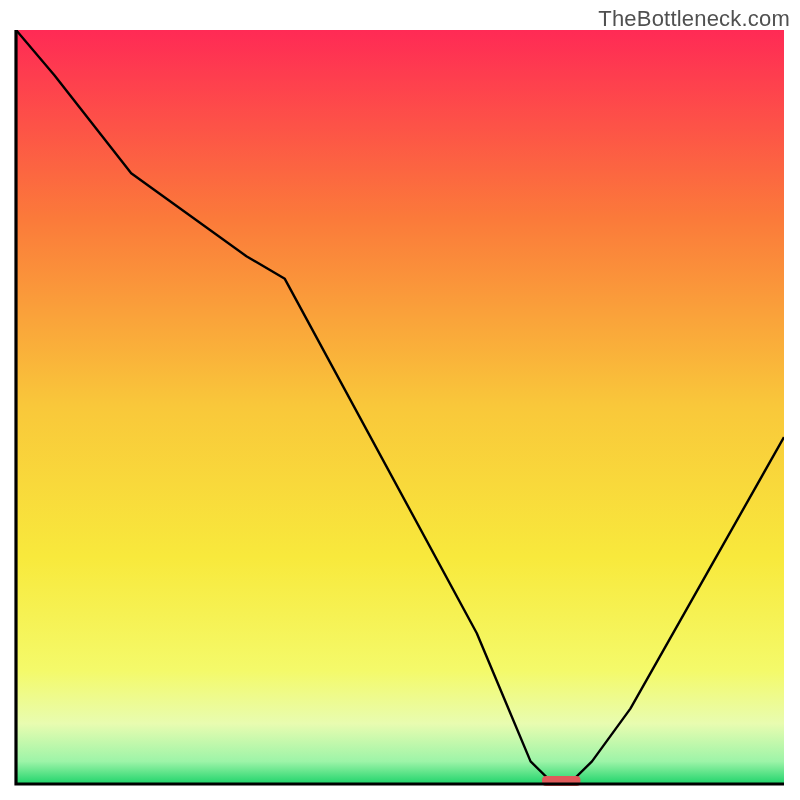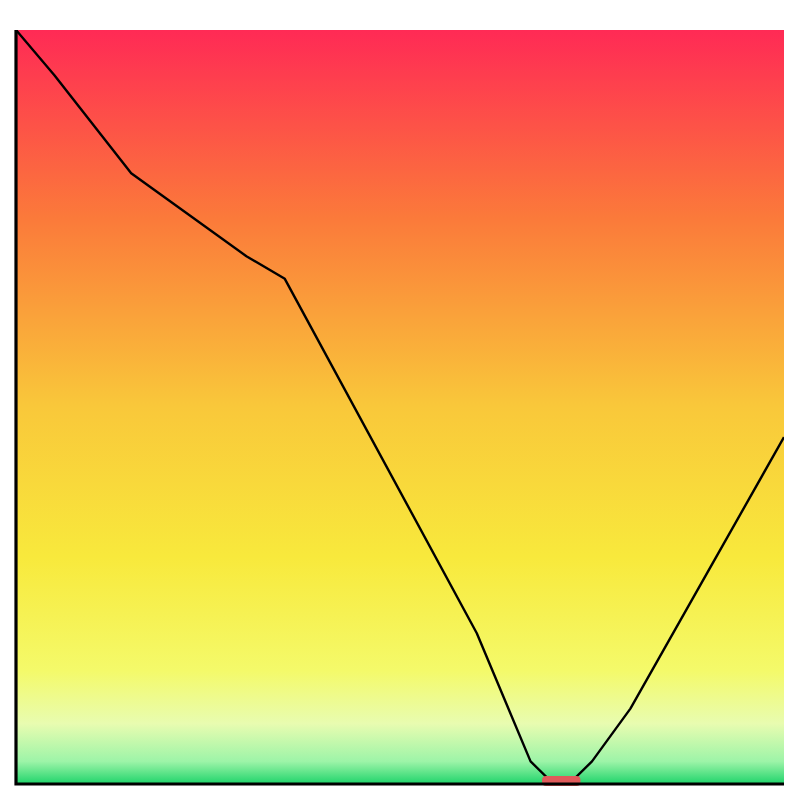--- a/index.html
+++ b/index.html
@@ -46,20 +46,21 @@
   }
   .marker {
     fill: #e05a5a;
     stroke: none;
   }
 </style>
 </head>
 <body>
 
 <div class="chart-container">
+  <div class="watermark">TheBottleneck.com</div>
   <svg class="plot" viewBox="0 0 800 800" preserveAspectRatio="none">
     <defs>
       <linearGradient id="bg-grad" x1="0" y1="0" x2="0" y2="1">
           <stop offset="0%" stop-color="#ff2a55"></stop>
           <stop offset="25%" stop-color="#fb7a3a"></stop>
           <stop offset="50%" stop-color="#f9c83a"></stop>
           <stop offset="70%" stop-color="#f8e93c"></stop>
           <stop offset="85%" stop-color="#f4fa6a"></stop>
           <stop offset="92%" stop-color="#e8fcb0"></stop>
           <stop offset="97%" stop-color="#9df4a8"></stop>

